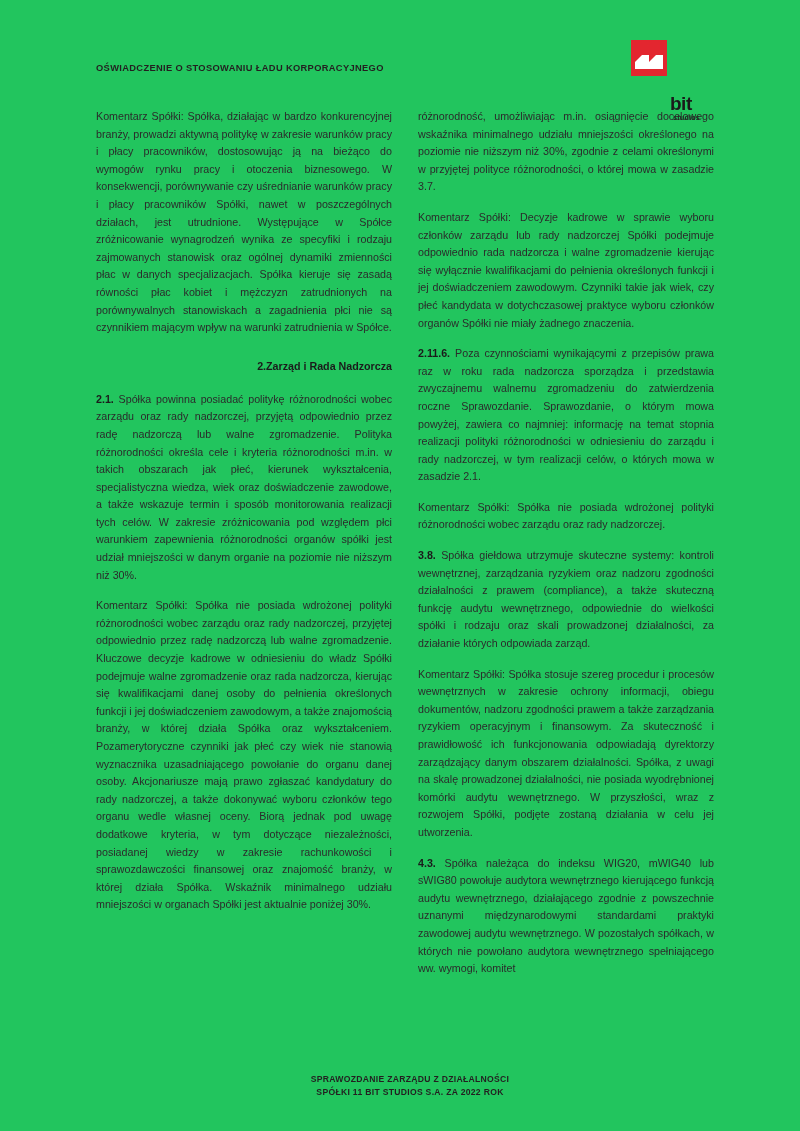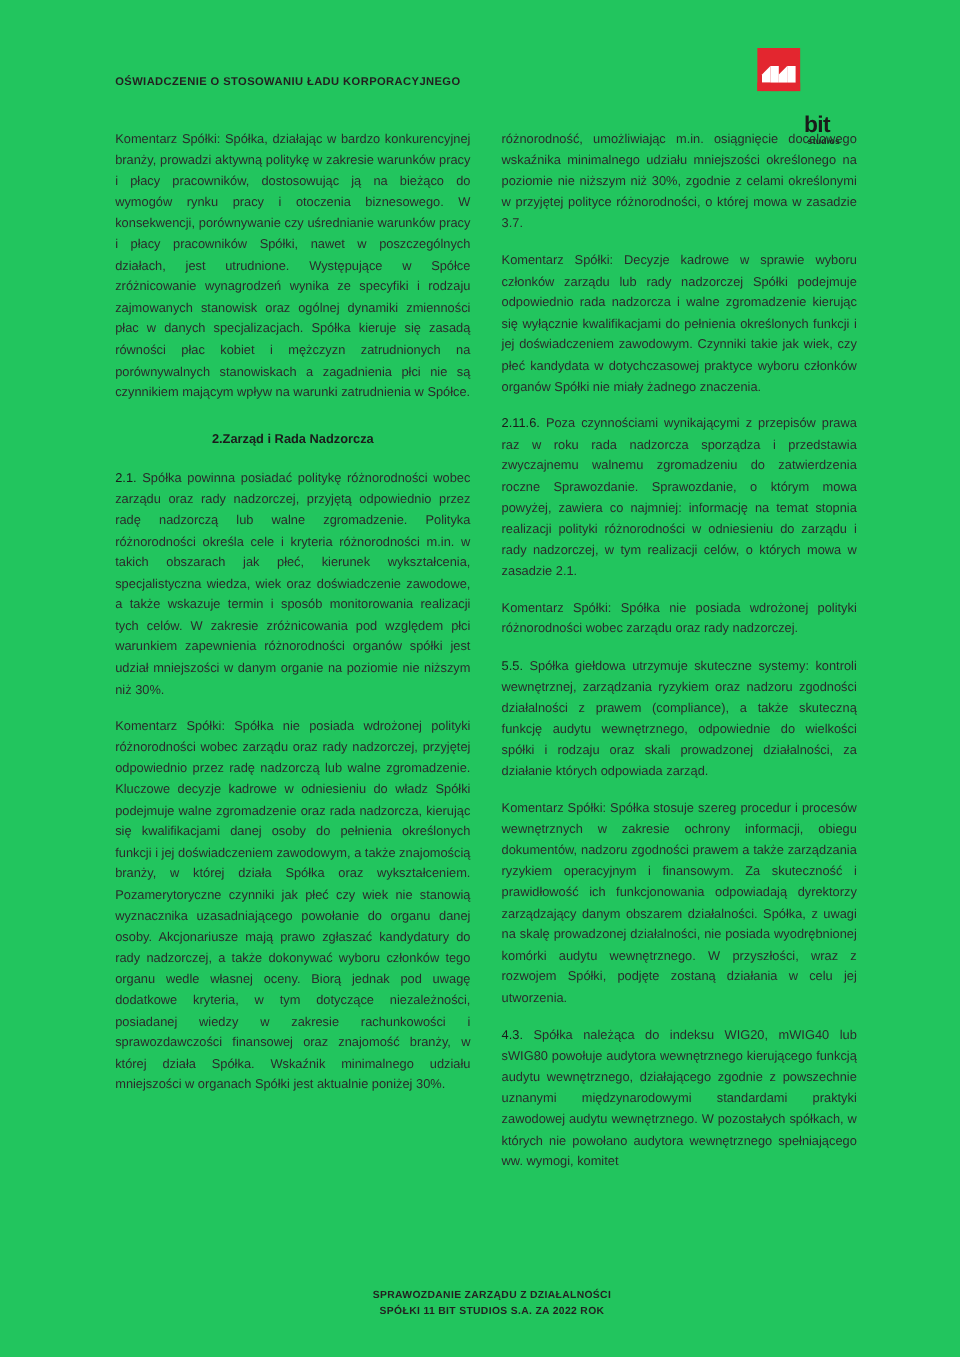--- a/index.html
+++ b/index.html
@@ -81,32 +81,32 @@
     margin: 0 0 13px 0;
     font-size: 10.7px;
     line-height: 17.6px;
     text-align: justify;
     color: #2b2b2b;
     hyphens: none;
   }
   .para:last-child { margin-bottom: 0; }
 
   .para b {
-    font-weight: normal;
+    font-weight: bold;
     color: #1b1b1b;
     margin-top: 32px;
   }
 
   .heading {
     margin: 21px 0 17px 0;
     font-size: 10.7px;
     line-height: 16px;
     font-weight: bold;
     color: #1b1b1b;
-    text-align: center;
+    text-align: right;
   }
 
   
   .footer {
     position: absolute;
     left: 10px;
     top: 1065px;
     width: 800px;
     height: 66px;
   }
@@ -159,21 +159,21 @@
       <div class="heading">2.Zarząd i Rada Nadzorcza</div>
       <p class="para"><b>2.1.</b><span> Spółka powinna posiadać politykę różnorodności wobec zarządu oraz rady nadzorczej, przyjętą odpowiednio przez radę nadzorczą lub walne zgromadzenie. Polityka różnorodności określa cele i kryteria różnorodności m.in. w takich obszarach jak płeć, kierunek wykształcenia, specjalistyczna wiedza, wiek oraz doświadczenie zawodowe, a także wskazuje termin i sposób monitorowania realizacji tych celów. W zakresie zróżnicowania pod względem płci warunkiem zapewnienia różnorodności organów spółki jest udział mniejszości w danym organie na poziomie nie niższym niż 30%.</span></p>
       <p class="para">Komentarz Spółki: Spółka nie posiada wdrożonej polityki różnorodności wobec zarządu oraz rady nadzorczej, przyjętej odpowiednio przez radę nadzorczą lub walne zgromadzenie. Kluczowe decyzje kadrowe w odniesieniu do władz Spółki podejmuje walne zgromadzenie oraz rada nadzorcza, kierując się kwalifikacjami danej osoby do pełnienia określonych funkcji i jej doświadczeniem zawodowym, a także znajomością branży, w której działa Spółka oraz wykształceniem. Pozamerytoryczne czynniki jak płeć czy wiek nie stanowią wyznacznika uzasadniającego powołanie do organu danej osoby. Akcjonariusze mają prawo zgłaszać kandydatury do rady nadzorczej, a także dokonywać wyboru członków tego organu wedle własnej oceny. Biorą jednak pod uwagę dodatkowe kryteria, w tym dotyczące niezależności, posiadanej wiedzy w zakresie rachunkowości i sprawozdawczości finansowej oraz znajomość branży, w której działa Spółka. Wskaźnik minimalnego udziału mniejszości w organach Spółki jest aktualnie poniżej 30%.</p>
     </div>
 
   <div class="col col-right">
       <p class="para">różnorodność, umożliwiając m.in. osiągnięcie docelowego wskaźnika minimalnego udziału mniejszości określonego na poziomie nie niższym niż 30%, zgodnie z celami określonymi w przyjętej polityce różnorodności, o której mowa w zasadzie 3.7.</p>
       <p class="para">Komentarz Spółki: Decyzje kadrowe w sprawie wyboru członków zarządu lub rady nadzorczej Spółki podejmuje odpowiednio rada nadzorcza i walne zgromadzenie kierując się wyłącznie kwalifikacjami do pełnienia określonych funkcji i jej doświadczeniem zawodowym. Czynniki takie jak wiek, czy płeć kandydata w dotychczasowej praktyce wyboru członków organów Spółki nie miały żadnego znaczenia.</p>
       <p class="para"><b>2.11.6.</b><span> Poza czynnościami wynikającymi z przepisów prawa raz w roku rada nadzorcza sporządza i przedstawia zwyczajnemu walnemu zgromadzeniu do zatwierdzenia roczne Sprawozdanie. Sprawozdanie, o którym mowa powyżej, zawiera co najmniej: informację na temat stopnia realizacji polityki różnorodności w odniesieniu do zarządu i rady nadzorczej, w tym realizacji celów, o których mowa w zasadzie 2.1.</span></p>
       <p class="para">Komentarz Spółki: Spółka nie posiada wdrożonej polityki różnorodności wobec zarządu oraz rady nadzorczej.</p>
-      <p class="para"><b>5.5.</b><span> Spółka giełdowa utrzymuje skuteczne systemy: kontroli wewnętrznej, zarządzania ryzykiem oraz nadzoru zgodności działalności z prawem (compliance), a także skuteczną funkcję audytu wewnętrznego, odpowiednie do wielkości spółki i rodzaju oraz skali prowadzonej działalności, za działanie których odpowiada zarząd.</span></p>
+      <p class="para"><b>3.8.</b><span> Spółka giełdowa utrzymuje skuteczne systemy: kontroli wewnętrznej, zarządzania ryzykiem oraz nadzoru zgodności działalności z prawem (compliance), a także skuteczną funkcję audytu wewnętrznego, odpowiednie do wielkości spółki i rodzaju oraz skali prowadzonej działalności, za działanie których odpowiada zarząd.</span></p>
       <p class="para">Komentarz Spółki: Spółka stosuje szereg procedur i procesów wewnętrznych w zakresie ochrony informacji, obiegu dokumentów, nadzoru zgodności prawem a także zarządzania ryzykiem operacyjnym i finansowym. Za skuteczność i prawidłowość ich funkcjonowania odpowiadają dyrektorzy zarządzający danym obszarem działalności. Spółka, z uwagi na skalę prowadzonej działalności, nie posiada wyodrębnionej komórki audytu wewnętrznego. W przyszłości, wraz z rozwojem Spółki, podjęte zostaną działania w celu jej utworzenia.</p>
       <p class="para"><b>4.3.</b><span> Spółka należąca do indeksu WIG20, mWIG40 lub sWIG80 powołuje audytora wewnętrznego kierującego funkcją audytu wewnętrznego, działającego zgodnie z powszechnie uznanymi międzynarodowymi standardami praktyki zawodowej audytu wewnętrznego. W pozostałych spółkach, w których nie powołano audytora wewnętrznego spełniającego ww. wymogi, komitet</span></p>
     </div>
 
   <div class="footer">
     <div class="footer-text">
       <span>SPRAWOZDANIE ZARZĄDU Z DZIAŁALNOŚCI</span>
       <span class="line2">SPÓŁKI 11 BIT STUDIOS S.A. ZA 2022 ROK</span>
     </div>
 

